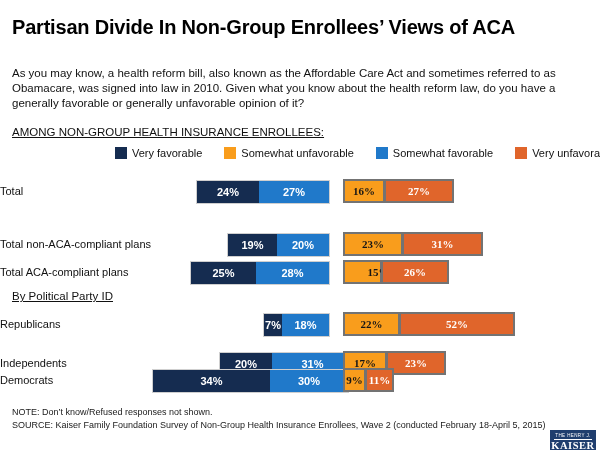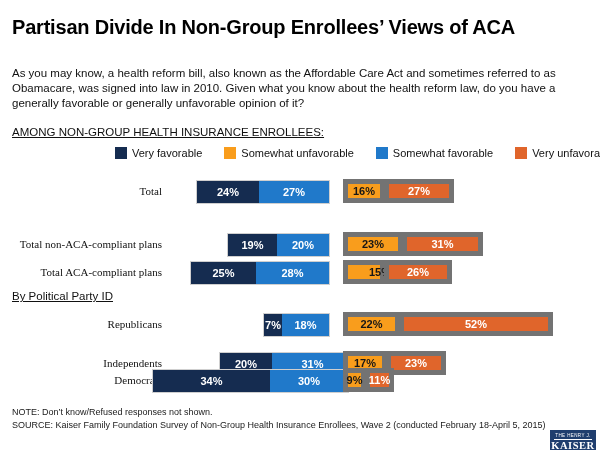--- a/index.html
+++ b/index.html
@@ -23,34 +23,34 @@
   .legend{
     position:absolute;left:115px;top:147px;display:flex;gap:22px;align-items:center;
   }
   .legend-item{display:flex;align-items:center;gap:5px;}
   .legend-swatch{width:12px;height:12px;display:inline-block;}
   .legend-label{font-size:11px;color:#111;white-space:nowrap;}
   #chart-rows{position:absolute;left:0;top:0;width:600px;height:450px;}
   .row{position:absolute;left:0;width:600px;height:22px;}
   .row-label{
     position:absolute;left:0;top:0;width:162px;height:22px;line-height:22px;
-    text-align:right;font-size:11px;color:#111;white-space:nowrap;font-family:Liberation Serif, serif;
+    text-align:left;font-size:11px;color:#111;white-space:nowrap;
   }
   .fav-group{
     position:absolute;right:270px;top:0;height:22px;display:flex;
     border:1px solid #cfcfcf;box-sizing:content-box;
   }
   .unfav-group{
     position:absolute;left:343px;top:0;height:22px;display:flex;
   }
   .seg{
     height:100%;display:flex;align-items:center;justify-content:center;
     font-size:11px;font-weight:bold;white-space:nowrap;box-sizing:border-box;
   }
-  .unfav-group .seg{border:5px solid #737373;height:24px;margin-top:-1px;}
+  .unfav-group .seg{border:2px solid #737373;height:24px;margin-top:-1px;font-family:Liberation Serif, serif;}
   .party-heading{
     position:absolute;left:12px;top:290px;font-size:11.5px;color:#111;
     text-decoration:underline;
   }
   .note-line{position:absolute;left:12px;font-size:9px;color:#1a1a1a;white-space:nowrap;}
   .logo{
     position:absolute;right:4px;top:406px;width:46px;height:40px;
     background:#1f3e6e;color:#fff;text-align:center;padding-top:2px;box-sizing:border-box;margin-top:24px;
   }
   .logo-line1{font-size:4.5px;letter-spacing:0.4px;border-bottom:0.5px solid #fff;
@@ -126,21 +126,21 @@
     </div>
     <div class="party-heading">By Political Party ID</div>
     <div class="row" style="top: 313px;">
       <div class="row-label">Republicans</div>
       <div class="fav-group" style="right: 270px;">
         <div class="seg" style="width: 18px; background: rgb(21, 44, 80); color: rgb(255, 255, 255);">7%</div>
         <div class="seg" style="width: 47px; background: rgb(32, 121, 202); color: rgb(255, 255, 255);">18%</div>
       </div>
       <div class="unfav-group" style="left: 343px;">
         <div class="seg" style="width: 57px; background: rgb(249, 157, 28); color: rgb(22, 22, 22);">22%</div>
-        <div class="seg" style="width: 154px; background: rgb(224, 101, 43); color: rgb(255, 255, 255); margin-left: -1px;">52%</div>
+        <div class="seg" style="width: 116px; background: rgb(224, 101, 43); color: rgb(255, 255, 255); margin-left: -1px;">52%</div>
       </div>
     </div>
     <div class="row" style="top: 352px; padding-left: 24px;">
       <div class="row-label">Independents</div>
       <div class="fav-group" style="right: 270px;">
         <div class="seg" style="width: 52px; background: rgb(21, 44, 80); color: rgb(255, 255, 255);">20%</div>
         <div class="seg" style="width: 81px; background: rgb(32, 121, 202); color: rgb(255, 255, 255);">31%</div>
       </div>
       <div class="unfav-group" style="left: 343px;">
         <div class="seg" style="width: 44px; background: rgb(249, 157, 28); color: rgb(22, 22, 22);">17%</div>

